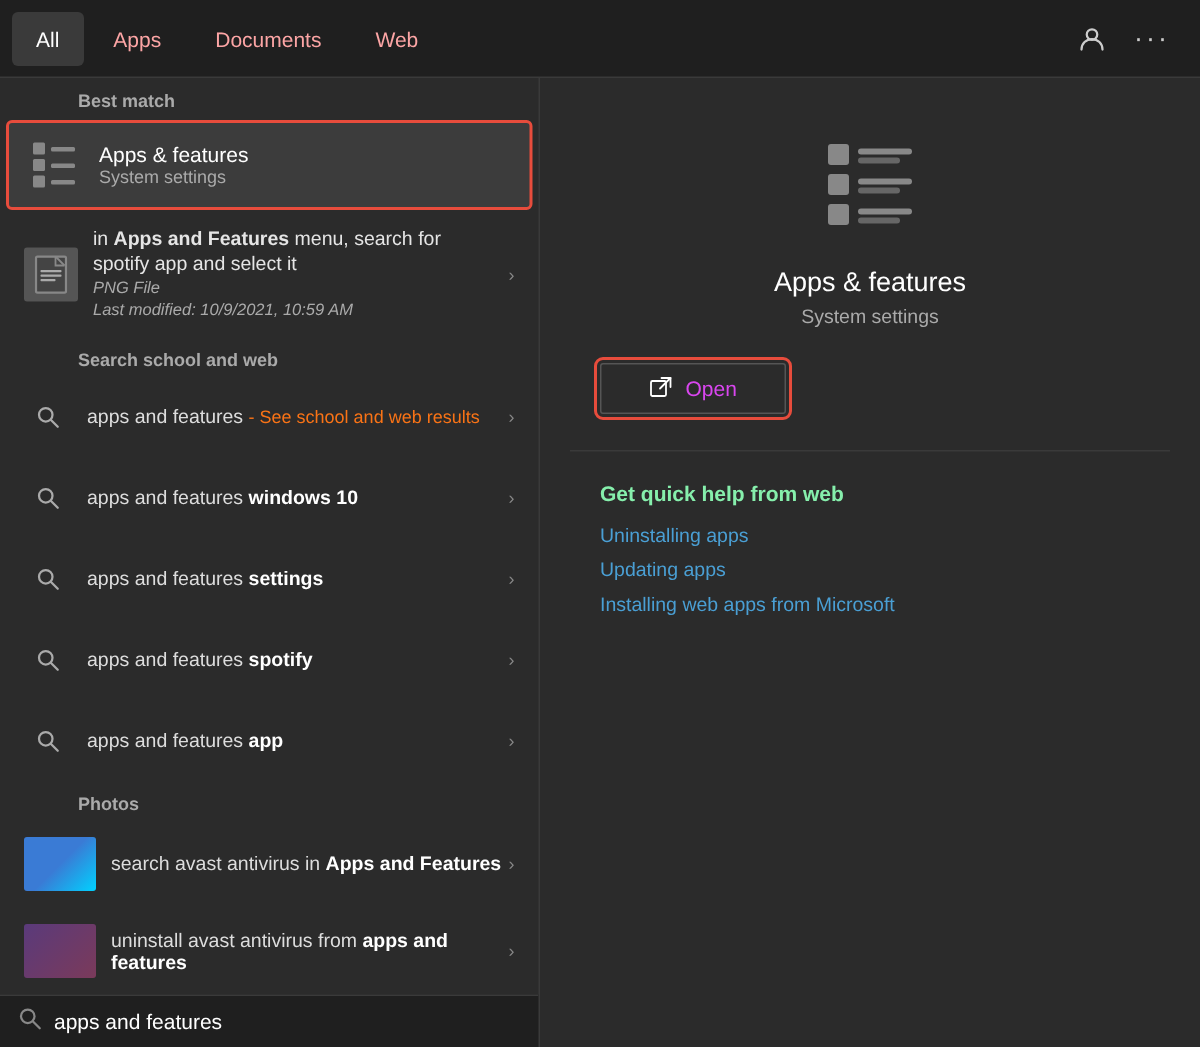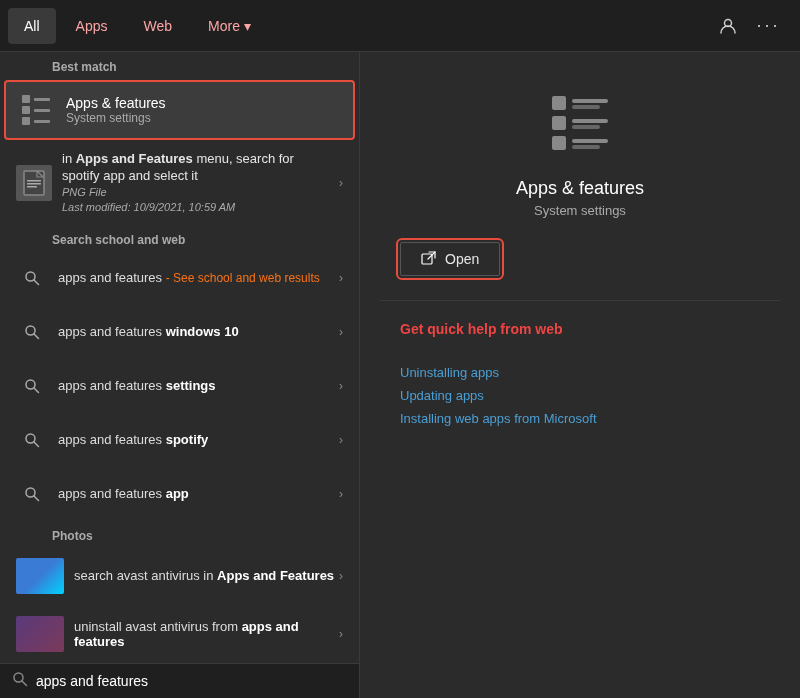--- a/index.html
+++ b/index.html
@@ -346,48 +346,48 @@
     .open-button-container {
       width: 100%;
       padding: 0 20px;
       margin-bottom: 24px;
     }
 
     .open-button {
       display: inline-flex;
       align-items: center;
       gap: 8px;
-      padding: 8px 20px;
+      padding: 8px 32px;
       background: transparent;
       border: 1px solid #555;
       border-radius: 2px;
-      color: #e5e5e5;
+      color: #d946ef;
       font-size: 14px;
       cursor: pointer;
       outline: 2px solid #e74c3c;
       outline-offset: 2px;
     }
 
     .divider {
       width: 100%;
       height: 1px;
       background: #3a3a3a;
       margin: 0 0 20px 0;
     }
 
     .quick-help-section {
       width: 100%;
       padding: 0 20px;
     }
 
     .quick-help-title {
       font-size: 14px;
-      color: #ef4444;
+      color: #86efac;
       font-weight: 600;
-      margin-bottom: 28px;
+      margin-bottom: 12px;
     }
 
     .quick-help-link {
       font-size: 13px;
       color: #4a9fd4;
       cursor: pointer;
       margin-bottom: 8px;
       display: block;
     }
 
@@ -421,25 +421,22 @@
   </style>
 </head>
 <body>
 
 <div class="start-menu">
 
   <div class="nav-tabs">
     <div class="nav-tabs-left">
       <div class="nav-tab active">All</div>
       <div class="nav-tab">Apps</div>
+      <div class="nav-tab">Documents</div>
       <div class="nav-tab">Web</div>
-      <div class="nav-tab">
-        <span>More</span>
-        <span>▾</span>
-      </div>
     </div>
     <div class="nav-tabs-right">
       <div class="nav-icon-btn">
         <svg width="18" height="18" viewBox="0 0 18 18" fill="none">
           <circle cx="9" cy="6" r="3.5" stroke="#ccc" stroke-width="1.5" fill="none"></circle>
           <path d="M2 16c0-3.866 3.134-7 7-7s7 3.134 7 7" stroke="#ccc" stroke-width="1.5" fill="none" stroke-linecap="round"></path>
         </svg>
       </div>
       <div class="nav-icon-btn">
         <span style="color:#ccc; font-size:18px; letter-spacing:2px">···</span>

